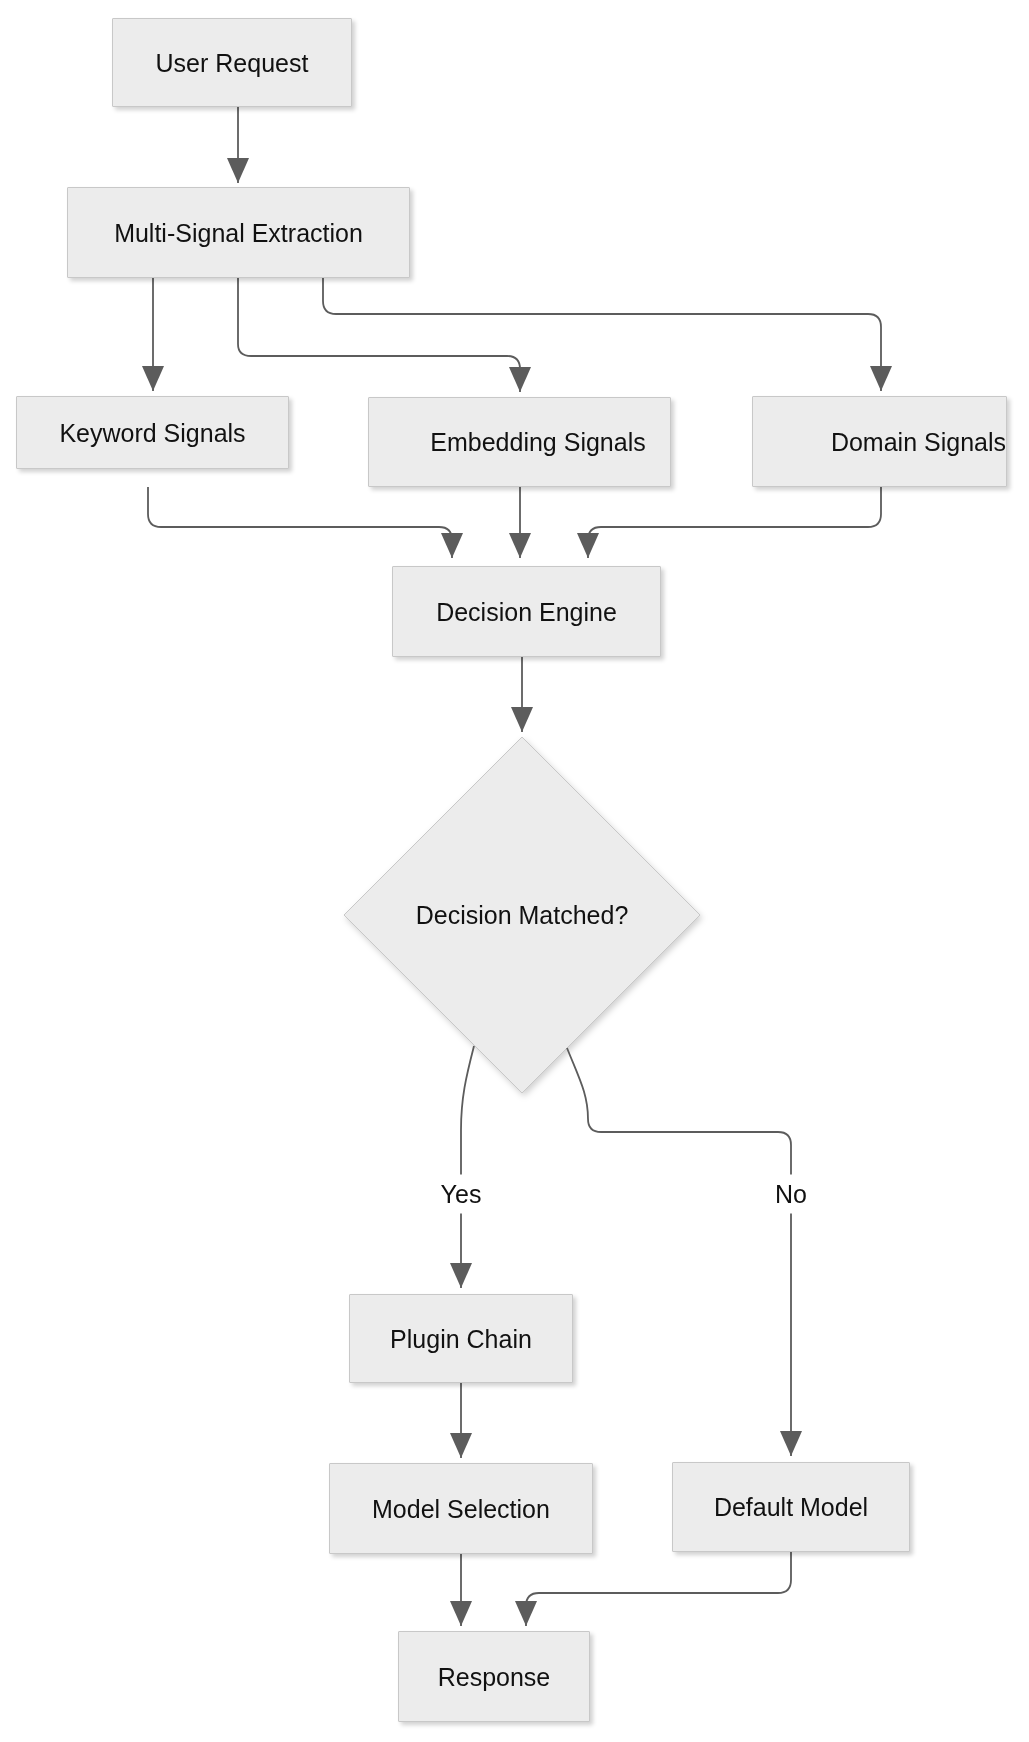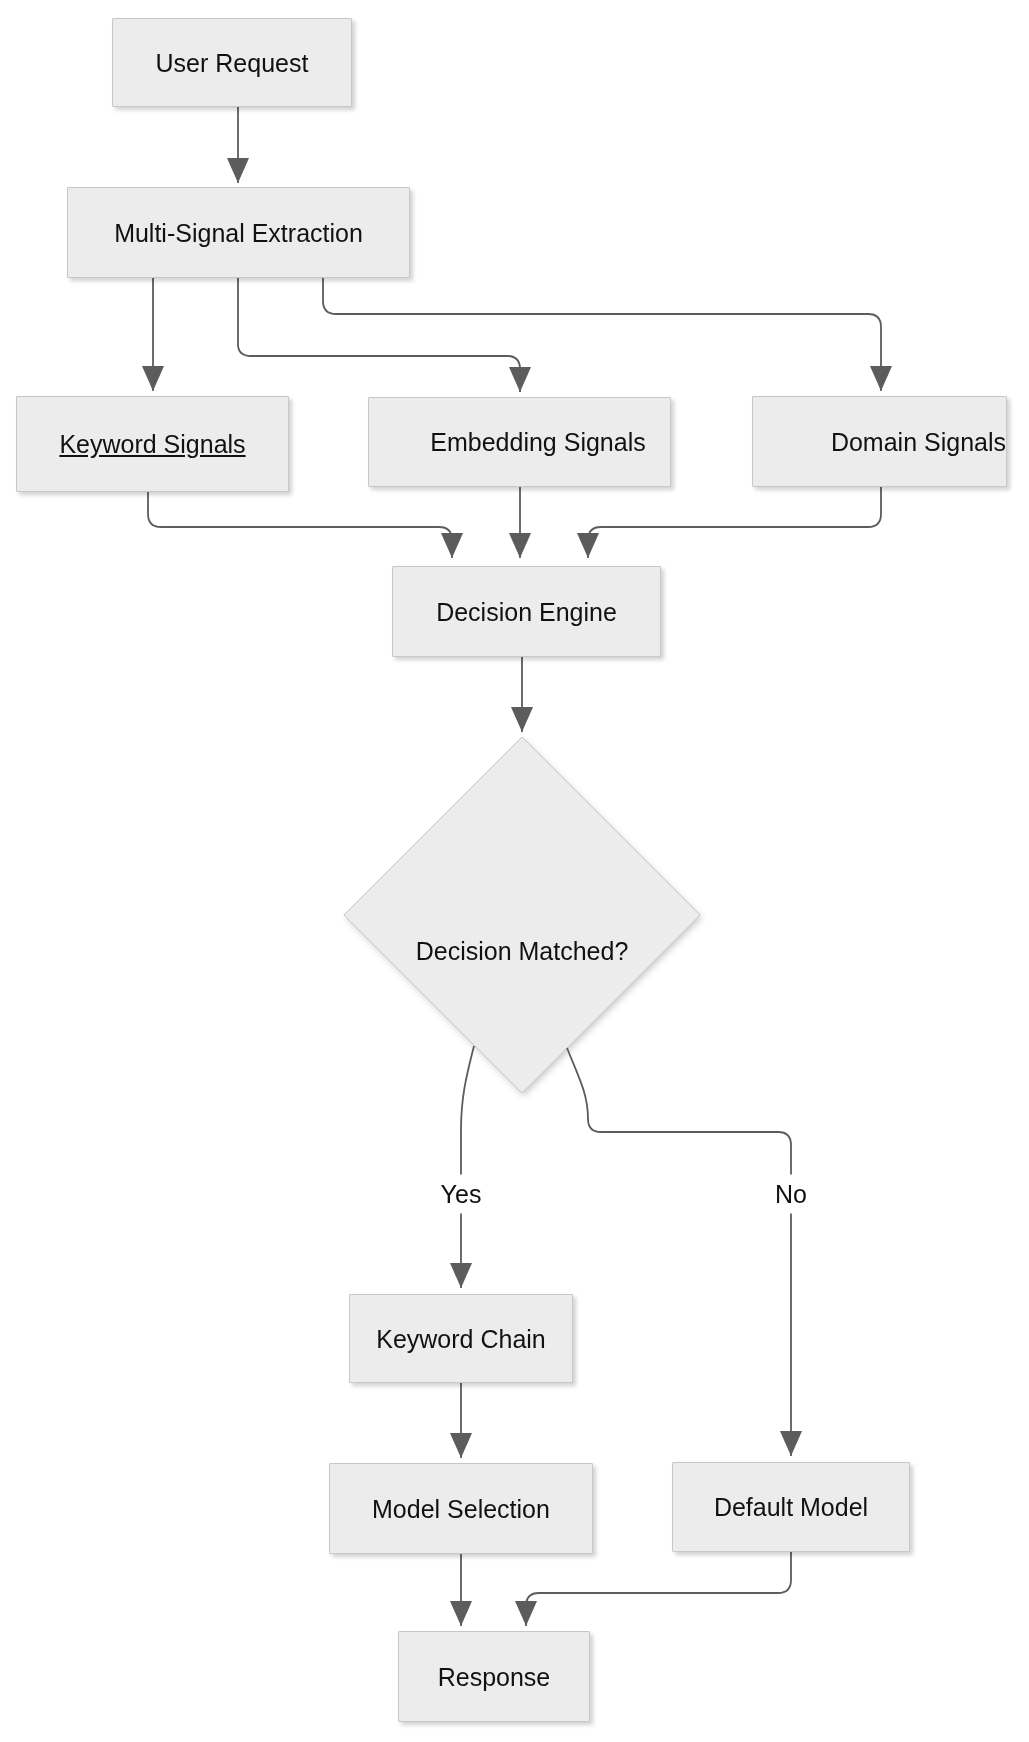--- a/index.html
+++ b/index.html
@@ -35,21 +35,20 @@
     display:flex;align-items:center;justify-content:center;
     font-size:25px;line-height:1.2;color:var(--label-text);
     white-space:nowrap;
     box-sizing:border-box;
   }
   .diamond-label{
     position:absolute;
     transform:translate(-50%,-50%);
     font-size:25px;color:var(--label-text);
     white-space:nowrap;
-    margin-top:36px;
   }
   .edge-label{
     position:absolute;
     transform:translate(-50%,-50%);
     background:var(--canvas-bg);
     padding:5px 9px;
     font-size:25px;color:var(--label-text);
     white-space:nowrap;
   }
 </style>
@@ -83,40 +82,40 @@
   </svg>
 
   <div class="node" style="left:112px;top:18px;width:240px;height:89px;text-align:center;">
     <span>User Request</span>
   </div>
 
   <div class="node" style="left:67px;top:187px;width:343px;height:91px;">
     <span>Multi-Signal Extraction</span>
   </div>
 
-  <div class="node" style="left:16px;top:396px;width:273px;height:96px;text-decoration:underline;">
+  <div class="node" style="left:16px;top:396px;width:273px;height:73px;">
     <span>Keyword Signals</span>
   </div>
 
   <div class="node" style="left:368px;top:397px;width:303px;height:90px;padding-left:37px;">
     <span>Embedding Signals</span>
   </div>
 
   <div class="node" style="left:752px;top:396px;width:255px;height:91px;justify-content:flex-end;">
     <span>Domain Signals</span>
   </div>
 
   <div class="node" style="left:392px;top:566px;width:269px;height:91px;">
     <span>Decision Engine</span>
   </div>
 
   <div class="diamond-label" style="left:522px;top:915px;">Decision Matched?</div>
 
   <div class="node" style="left:349px;top:1294px;width:224px;height:89px;">
-    <span>Keyword Chain</span>
+    <span>Plugin Chain</span>
   </div>
 
   <div class="node" style="left:329px;top:1463px;width:264px;height:91px;">
     <span>Model Selection</span>
   </div>
 
   <div class="node" style="left:672px;top:1462px;width:238px;height:90px;">
     <span>Default Model</span>
   </div>
 

